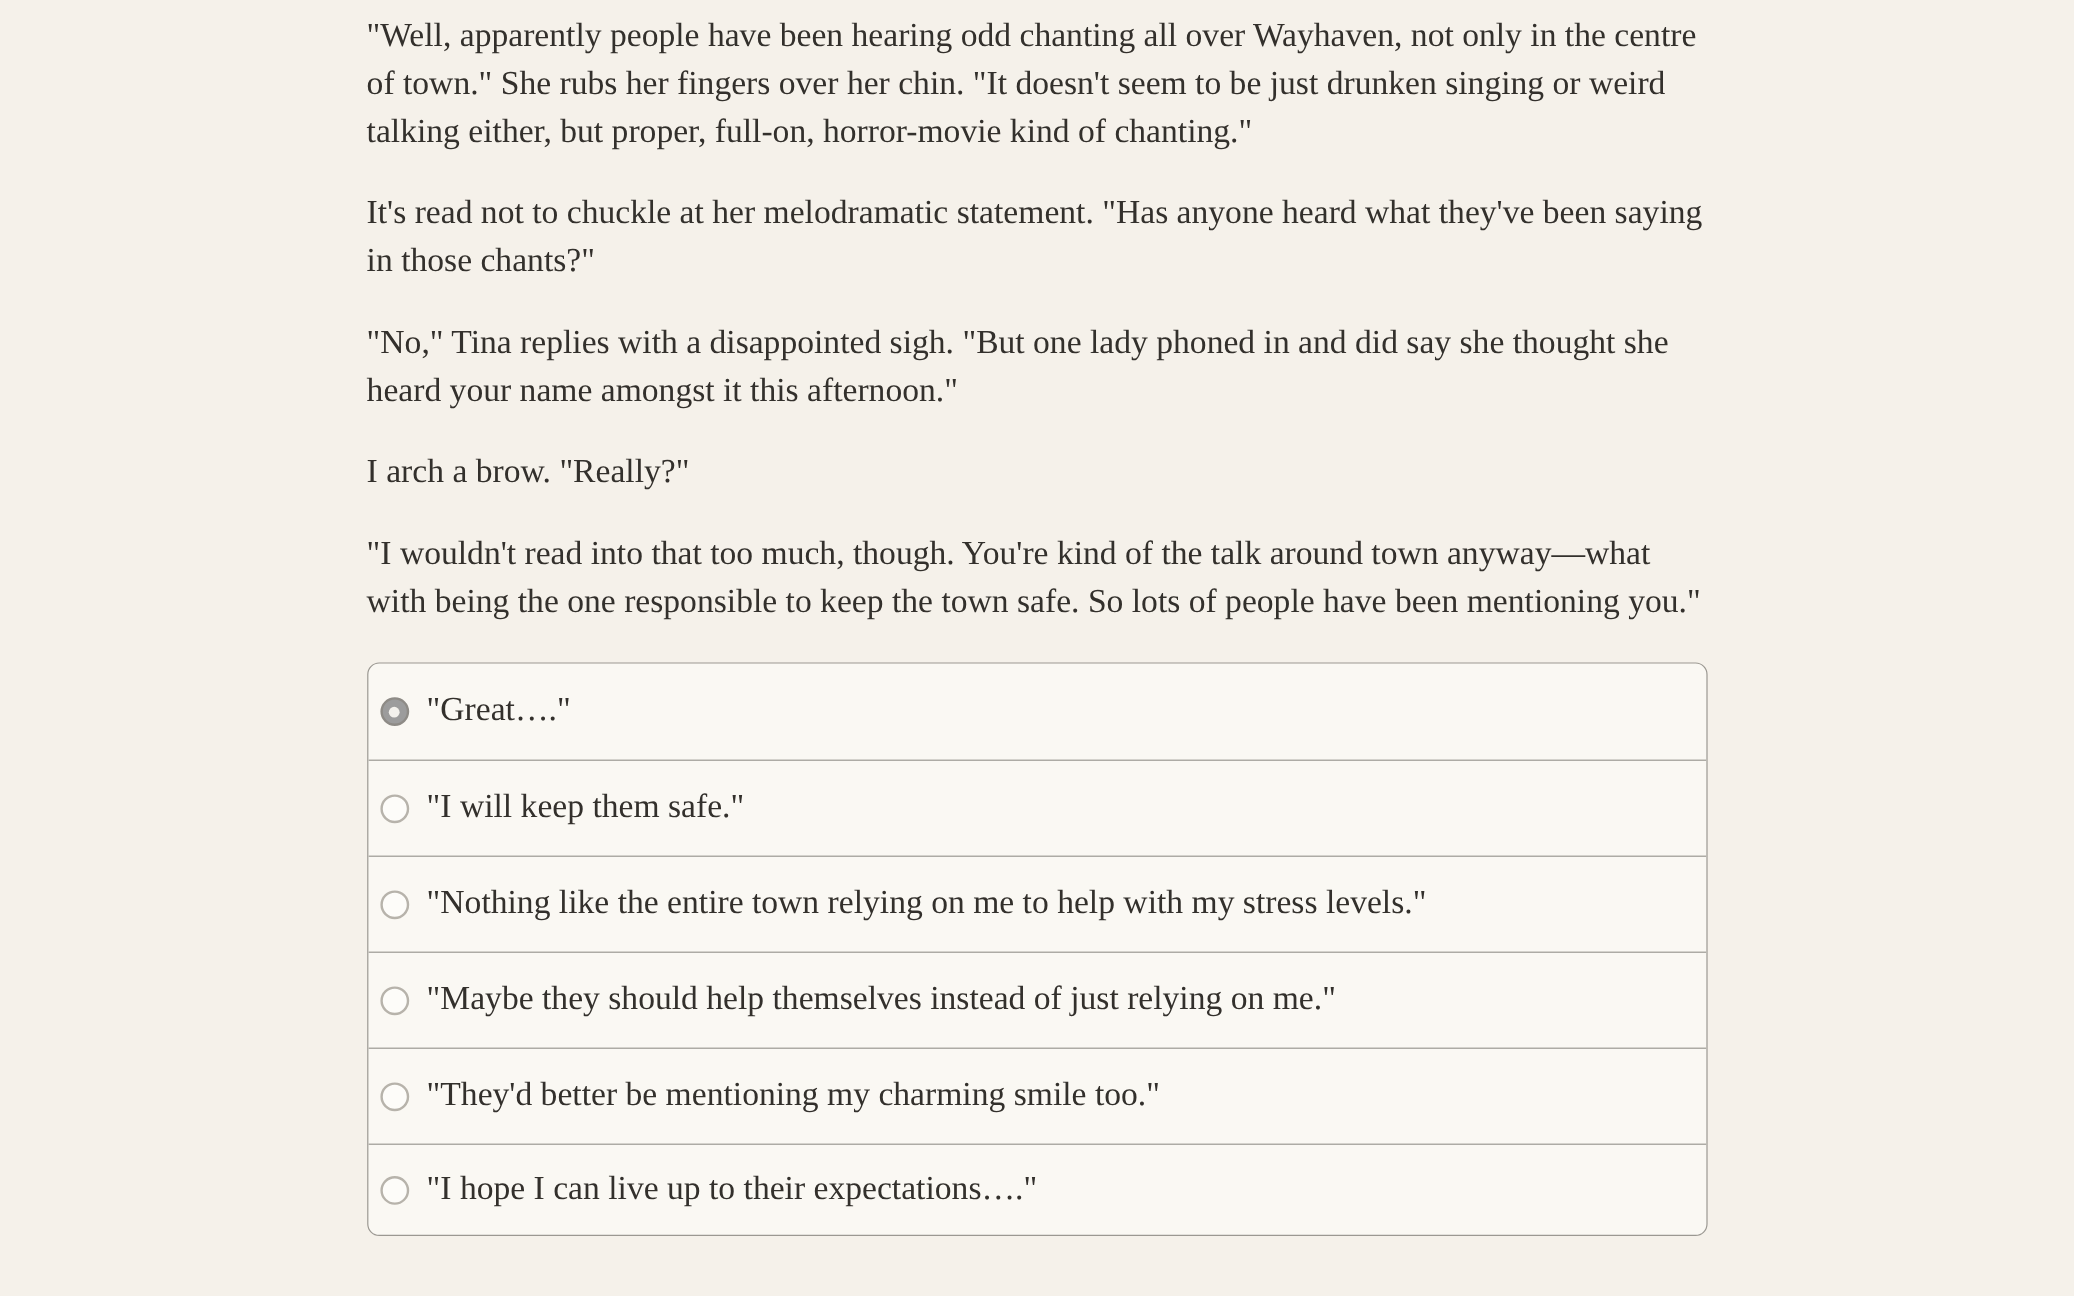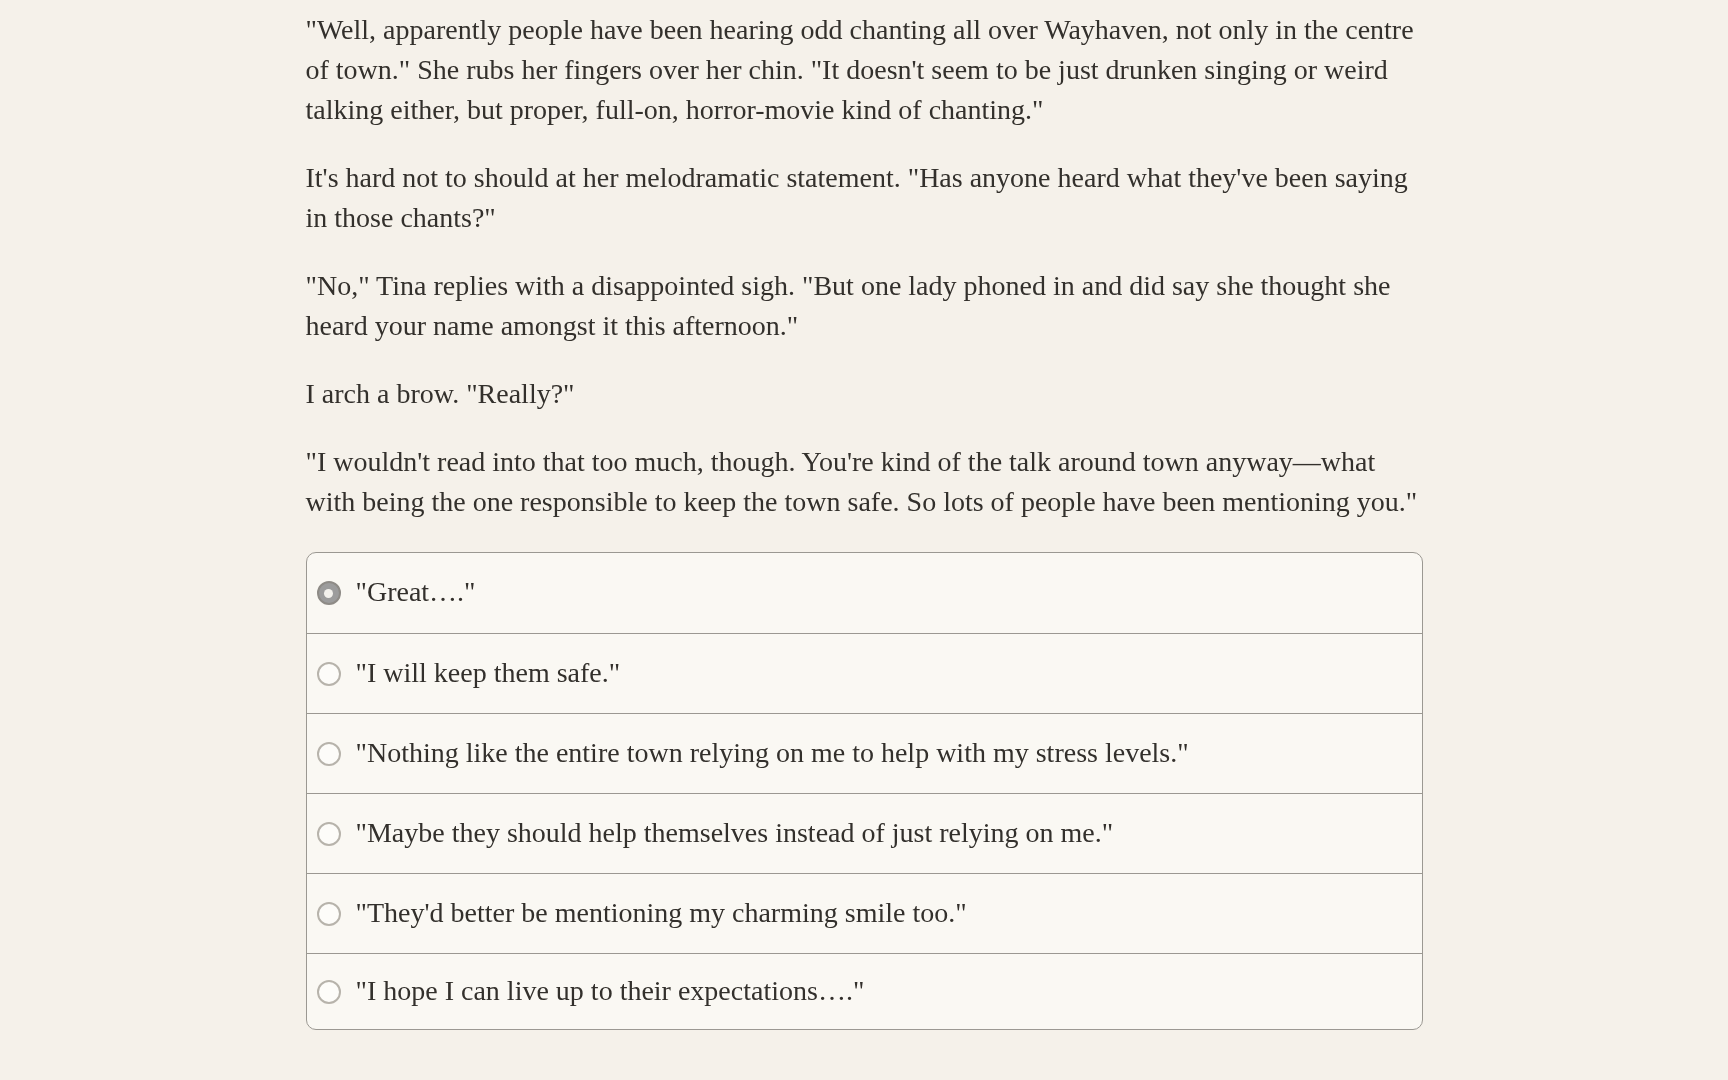--- a/index.html
+++ b/index.html
@@ -84,21 +84,21 @@
     padding-bottom: 2px;
   }
 </style>
 </head>
 <body>
 
 <div class="content">
 
   <div class="story">
     <p>"Well, apparently people have been hearing odd chanting all over Wayhaven, not only in the centre of town." She rubs her fingers over her chin. "It doesn't seem to be just drunken singing or weird talking either, but proper, full-on, horror-movie kind of chanting."</p>
-    <p>It's hard not to should at her melodramatic statement. "Has anyone heard what they've been saying in those chants?"</p>
+    <p>It's read not to chuckle at her melodramatic statement. "Has anyone heard what they've been saying in those chants?"</p>
     <p>"No," Tina replies with a disappointed sigh. "But one lady phoned in and did say she thought she heard your name amongst it this afternoon."</p>
     <p>I arch a brow. "Really?"</p>
     <p>"I wouldn't read into that too much, though. You're kind of the talk around town anyway—what with being the one responsible to keep the town safe. So lots of people have been mentioning you."</p>
   </div>
 
   <div class="choice-list">
 
     <div class="choice-row selected">
       <span class="radio"></span>
       <span class="choice-label">"Great…."</span>

